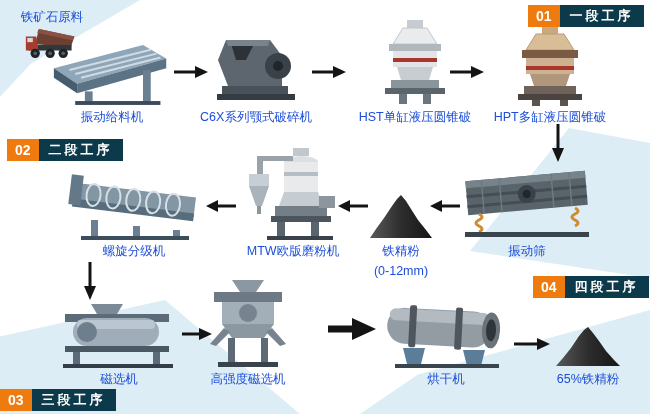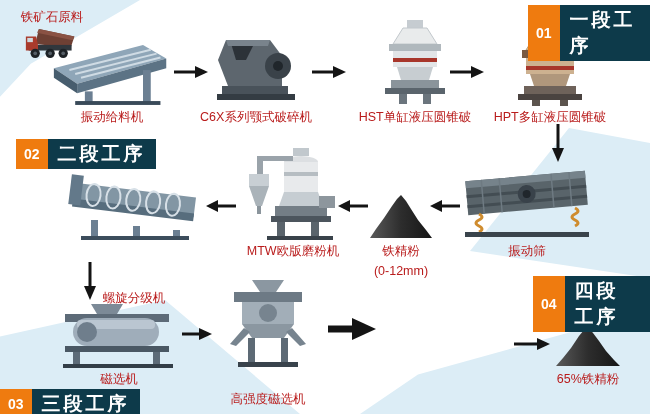--- a/index.html
+++ b/index.html
@@ -1,41 +1,41 @@
 <!DOCTYPE html>
 <html><head>
 <meta charset="utf-8">
 <style>
   html,body{margin:0;padding:0;background:#ffffff;}
   .canvas{position:relative;width:650px;height:414px;background:#ffffff;overflow:hidden;
           font-family:"Liberation Sans",sans-serif;}
   .bgshape{position:absolute;background:#dcedf6;z-index:0;}
   .node{position:absolute;display:flex;flex-direction:column;align-items:center;z-index:2;}
   .node .icon{display:block;line-height:0;}
-  .node .label{font-size:12.5px;color:#b91c1c;line-height:1.3;text-align:center;white-space:nowrap;margin-top:3px;}
+  .node .label{font-size:12.5px;color:#1d4ed8;line-height:1.3;text-align:center;white-space:nowrap;margin-top:3px;}
   .badge{position:absolute;display:flex;z-index:3;font-weight:bold;}
   .badge .num{background:#ef7b0f;color:#fff;font-size:14px;padding:2px 8px;display:flex;align-items:center;}
-  .badge .lbl{background:#0d3a4a;color:#fff;font-size:19px;padding:2px 10px;letter-spacing:3px;display:flex;align-items:center;}
+  .badge .lbl{background:#0d3a4a;color:#fff;font-size:13px;padding:2px 10px;letter-spacing:3px;display:flex;align-items:center;}
   .arrow{position:absolute;z-index:1;line-height:0;}
 </style>
 </head>
 <body>
 
 <div class="canvas">
 
   <div class="bgshape" style="left:0;top:0;width:140px;height:110px;clip-path:polygon(0 0,100% 0,22% 58%,0 88%);"></div>
   <div class="bgshape" style="left:470px;top:128px;width:180px;height:150px;clip-path:polygon(55% 0,100% 10%,100% 100%,0 82%);"></div>
   <div class="bgshape" style="left:0;top:300px;width:300px;height:114px;clip-path:polygon(0 32%,55% 0,100% 100%,0 100%);"></div>
   <div class="bgshape" style="left:360px;top:310px;width:290px;height:104px;clip-path:polygon(20% 62%,100% 0,100% 100%,0 100%);"></div>
 
   <div class="badge" style="left:528px;top:5px;">
     <span class="num">01</span>
     <span class="lbl">一段工序</span>
   </div>
-  <div class="badge" style="left:16px;top:139px;">
+  <div class="badge" style="left:7px;top:139px;">
     <span class="num">02</span>
     <span class="lbl">二段工序</span>
   </div>
   <div class="badge" style="left:533px;top:276px;">
     <span class="num">04</span>
     <span class="lbl">四段工序</span>
   </div>
   <div class="badge" style="left:0;top:389px;">
     <span class="num">03</span>
     <span class="lbl">三段工序</span>
@@ -121,21 +121,21 @@
         <polygon points="22,50 62,50 58,62 26,62" fill="#b0977c"></polygon>
         <rect x="16" y="62" width="52" height="8" fill="#6e625a"></rect>
         <rect x="10" y="70" width="64" height="6" fill="#4a4340"></rect>
         <rect x="24" y="76" width="8" height="6" fill="#5c544e"></rect>
         <rect x="52" y="76" width="8" height="6" fill="#5c544e"></rect>
       </svg>
     </div>
     <div class="label">HPT多缸液压圆锥破</div>
   </div>
 
-  <div class="node" style="left:64px;top:170px;width:140px;gap:47px;">
+  <div class="node" style="left:64px;top:170px;width:140px;">
     <div class="icon">
       <svg width="134" height="70" viewBox="0 0 134 70">
         <g transform="rotate(7 67 32)">
           <rect x="6" y="20" width="122" height="20" fill="#8296a4"></rect>
           <rect x="6" y="36" width="122" height="8" fill="#576d7d"></rect>
           <g stroke="#d7e0e7" stroke-width="2" fill="none">
             <ellipse cx="26" cy="30" rx="7" ry="11"></ellipse>
             <ellipse cx="46" cy="30" rx="7" ry="11"></ellipse>
             <ellipse cx="66" cy="30" rx="7" ry="11"></ellipse>
             <ellipse cx="86" cy="30" rx="7" ry="11"></ellipse>
@@ -230,38 +230,56 @@
         <circle cx="30" cy="30" r="10" fill="#6f7e8c"></circle>
         <rect x="8" y="44" width="104" height="6" fill="#4a5864"></rect>
         <rect x="16" y="50" width="7" height="14" fill="#5d6b78"></rect>
         <rect x="96" y="50" width="7" height="14" fill="#5d6b78"></rect>
         <rect x="6" y="62" width="110" height="4" fill="#333e48"></rect>
       </svg>
     </div>
     <div class="label">磁选机</div>
   </div>
 
-  <div class="node" style="left:212px;top:278px;width:112px;gap:20px;">
+  <div class="node" style="left:192px;top:278px;width:112px;">
     <div class="icon">
       <svg width="108" height="90" viewBox="0 0 108 90">
         <polygon points="38,2 70,2 62,14 46,14" fill="#8b97a1"></polygon>
         <rect x="20" y="14" width="68" height="10" fill="#6d7a85"></rect>
         <rect x="28" y="24" width="52" height="22" fill="#a2aeb8"></rect>
         <circle cx="54" cy="35" r="9" fill="#77848f"></circle>
         <polygon points="28,46 80,46 70,60 38,60" fill="#8b97a1"></polygon>
         <polygon points="30,50 16,66 22,68 36,54" fill="#77848f"></polygon>
         <polygon points="78,50 92,66 86,68 72,54" fill="#77848f"></polygon>
         <rect x="34" y="60" width="7" height="24" fill="#5d6a75"></rect>
         <rect x="67" y="60" width="7" height="24" fill="#5d6a75"></rect>
         <rect x="24" y="84" width="60" height="5" fill="#39434c"></rect>
       </svg>
     </div>
     <div class="label">高强度磁选机</div>
   </div>
 
+  <div class="node" style="left:380px;top:298px;width:132px;">
+    <div class="icon">
+      <svg width="130" height="70" viewBox="0 0 130 70">
+        <g transform="rotate(3 65 32)">
+          <rect x="6" y="12" width="104" height="36" rx="18" fill="#949ca3"></rect>
+          <rect x="8" y="13" width="100" height="12" rx="6" fill="#b3bac0"></rect>
+          <rect x="28" y="9" width="7" height="42" rx="2" fill="#4e565e"></rect>
+          <rect x="74" y="9" width="7" height="42" rx="2" fill="#4e565e"></rect>
+          <ellipse cx="110" cy="30" rx="9" ry="18" fill="#6a727a"></ellipse>
+          <ellipse cx="110" cy="30" rx="5" ry="11" fill="#2e353b"></ellipse>
+        </g>
+        <polygon points="22,50 44,50 40,66 26,66" fill="#5b7d99"></polygon>
+        <polygon points="82,52 104,52 100,68 86,68" fill="#5b7d99"></polygon>
+        <rect x="14" y="66" width="104" height="4" fill="#3a444d"></rect>
+      </svg>
+    </div>
+    <div class="label">烘干机</div>
+  </div>
 
   <div class="node" style="left:548px;top:324px;width:80px;">
     <div class="icon">
       <svg width="72" height="44" viewBox="0 0 72 44">
         <defs>
           <linearGradient id="gradB" x1="0" y1="0" x2="1" y2="0">
             <stop offset="0" stop-color="#5a5a5a"></stop>
               <stop offset="0.5" stop-color="#2d2d2d"></stop>
               <stop offset="1" stop-color="#161616"></stop>
           </linearGradient>

